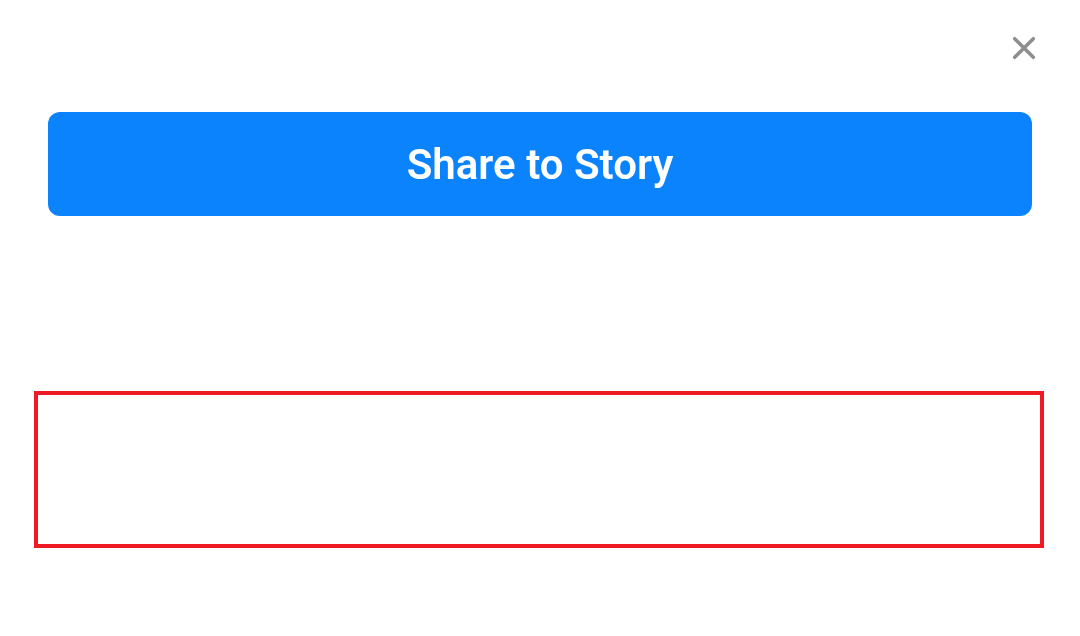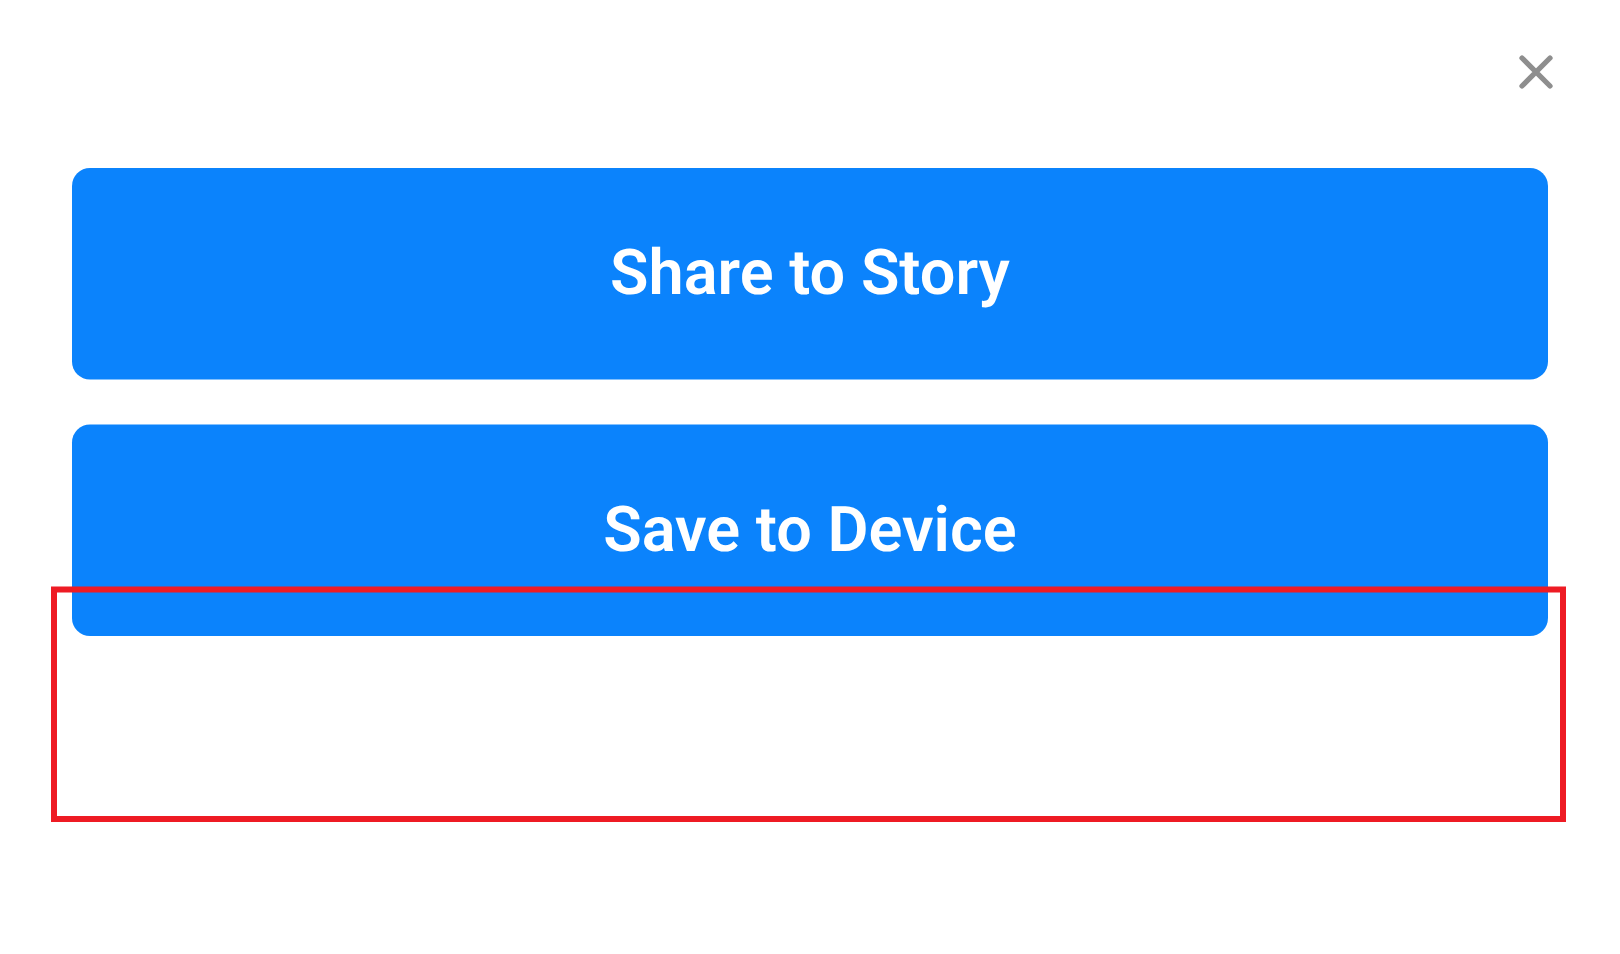--- a/index.html
+++ b/index.html
@@ -38,21 +38,21 @@
       position: absolute;
       left: 48px;
       right: 48px;
       top: 112px;
       display: flex;
       flex-direction: column;
       gap: 30px;
     }
     .action-button {
       width: 100%;
-      height: 141px;
+      height: 104px;
       background: #0b83fc;
       border: none;
       border-radius: 12px;
       color: #ffffff;
       font-size: 42px;
       font-weight: 600;
       cursor: pointer;
       display: flex;
       align-items: center;
       justify-content: center;
@@ -74,18 +74,15 @@
 <button class="close-btn">
   <svg viewBox="0 0 24 24" fill="none">
     <path d="M4 4 L20 20 M20 4 L4 20" stroke-linecap="round"></path>
   </svg>
 </button>
 
 <div class="button-container">
   <button class="action-button">
     <span>Share to Story</span>
   </button>
-  <button class="action-button">
-    <span>Save to Device</span>
-  </button>
 </div>
 
 <div class="highlight-box"></div>
 
 </body></html>

